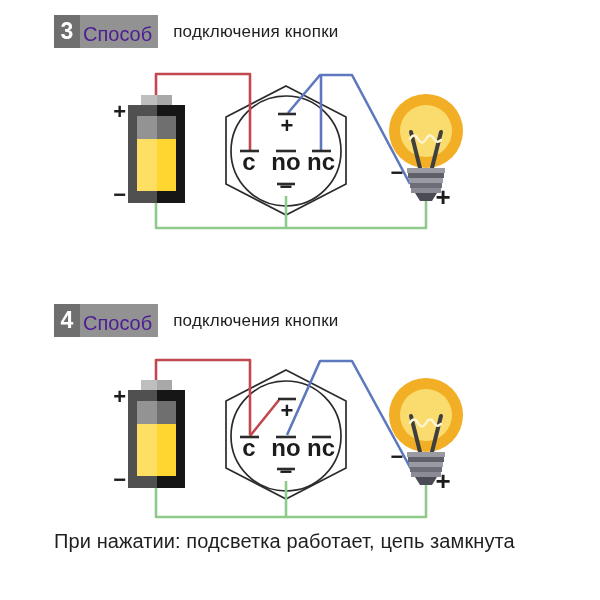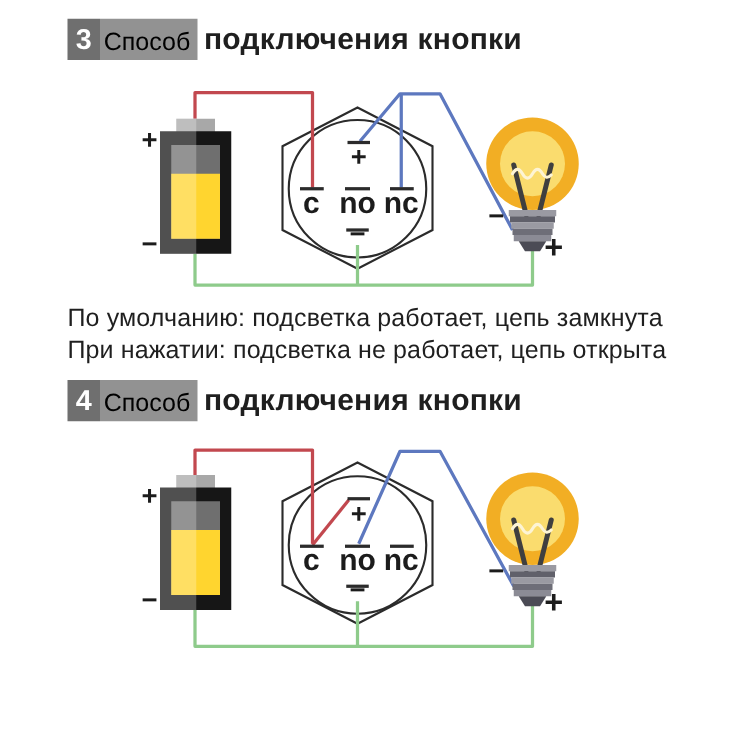--- a/index.html
+++ b/index.html
@@ -10,26 +10,26 @@
   .canvas svg{position:absolute;left:0;top:0;}
   .title-row{
     position:absolute;left:54px;display:flex;align-items:stretch;height:33px;
     font-family:"Liberation Sans", sans-serif;
   }
   .badge-num{
     width:26px;background:#6f6f6f;color:#ffffff;font-size:23px;font-weight:700;
     display:flex;align-items:center;justify-content:center;
   }
   .badge-word{
-    background:#929292;color:#000000;font-size:20px;font-weight:500;
+    background:#929292;color:#4c1d95;font-size:20px;font-weight:500;
     display:flex;align-items:center;padding:5px 6px 0 3px;
   }
   .title-rest{
-    color:#1f1f1f;font-size:24px;font-weight:700;display:flex;align-items:center;
-    padding-left:5px;letter-spacing:0.2px;
+    color:#1f1f1f;font-size:17px;font-weight:400;display:flex;align-items:center;
+    padding-left:15px;letter-spacing:0.2px;
   }
   .caption{
     position:absolute;left:54px;color:#1f1f1f;font-size:20px;font-weight:500;
     line-height:25px;letter-spacing:0.1px;white-space:nowrap;
   }
   
   text{font-family:"Liberation Sans", sans-serif;fill:#1c1c1c;}
   .term-letter{font-size:24px;font-weight:600;}
   .sign{font-size:22px;font-weight:700;}
   .sign-big{font-size:26px;font-weight:700;}
@@ -146,27 +146,24 @@
     </g>
   </g>
 </svg>
 
 <div class="title-row" style="top:15px">
   <span class="badge-num">3</span>
   <span class="badge-word">Способ</span>
   <span class="title-rest">подключения кнопки</span>
 </div>
 
-<div class="caption" style="top:243px">
-  <div>По умолчанию: подсветка работает, цепь замкнута</div>
-  <div>При нажатии: подсветка не работает, цепь открыта</div>
-</div>
 
 <div class="title-row" style="top:304px">
   <span class="badge-num">4</span>
   <span class="badge-word">Способ</span>
   <span class="title-rest">подключения кнопки</span>
 </div>
 
 <div class="caption" style="top:529px">
+  <div>При нажатии: подсветка работает, цепь замкнута</div>
 </div>
 
 </div>
 
 </body></html>

